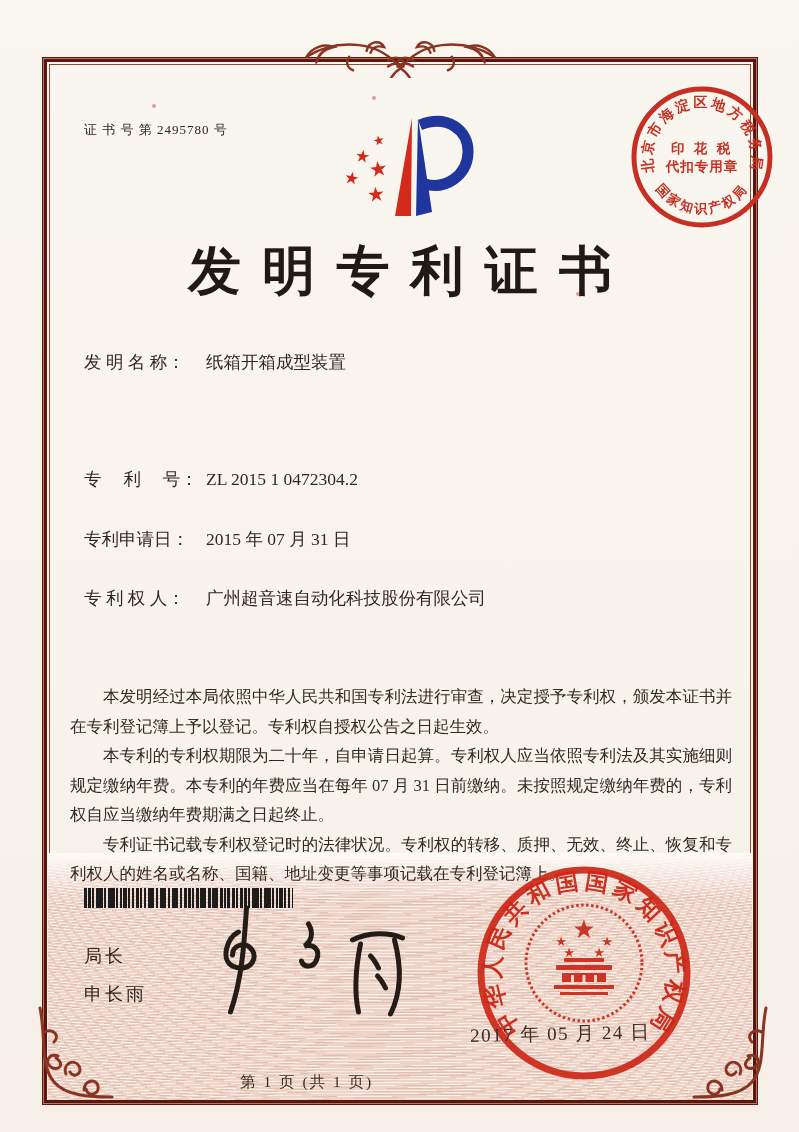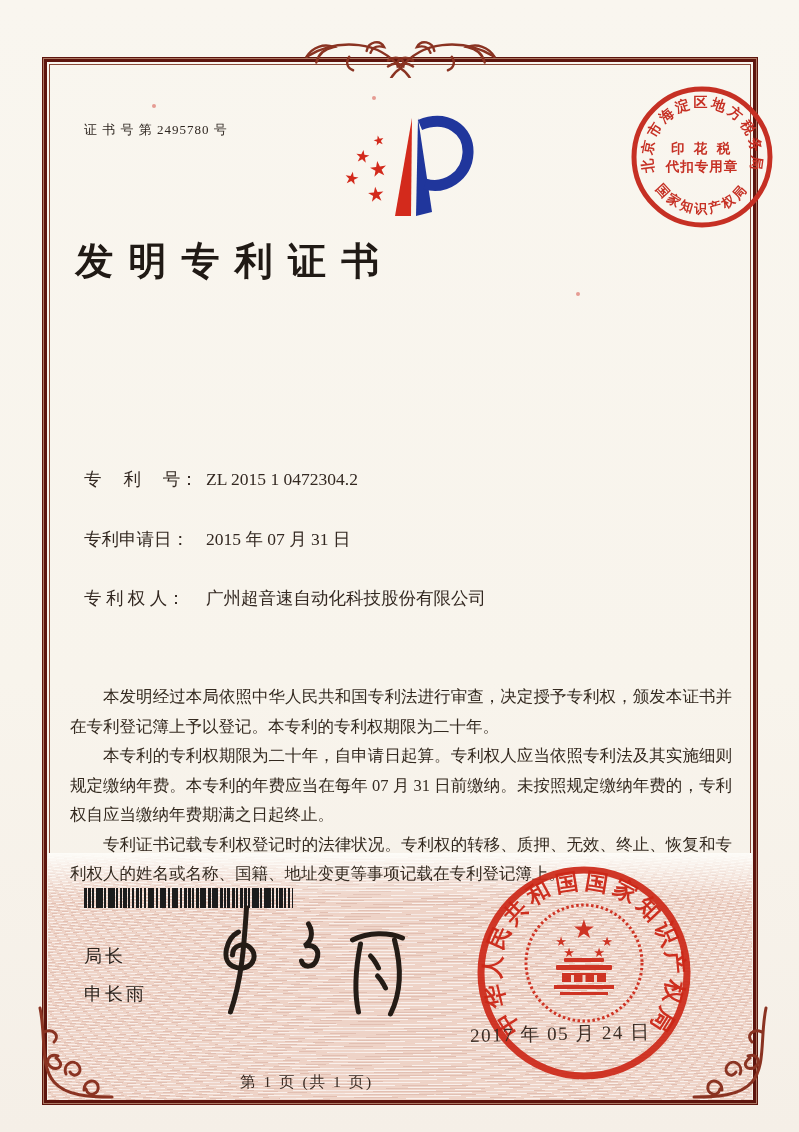--- a/index.html
+++ b/index.html
@@ -14,22 +14,22 @@
   
   .waves{position:absolute;left:48px;top:853px;width:704px;height:247px;
          background-color:#eed3c7;
          background-image:
            repeating-radial-gradient(1800px 760px at 45% -520px, rgba(255,255,255,.65) 0 1.5px, rgba(255,255,255,0) 1.5px 6.5px),
            repeating-radial-gradient(1800px 760px at 55% -490px, rgba(176,112,95,.20) 0 1.5px, rgba(176,112,95,0) 1.5px 7.5px);}
   .waves::before{content:'';position:absolute;inset:0;
          background:linear-gradient(180deg,#fdfcf8 0,rgba(253,252,248,0) 46px);}
   
   .certnum{position:absolute;left:84px;top:121px;font-size:13px;color:#2e2620;letter-spacing:1px;}
-  .title{position:absolute;left:60px;top:236px;width:680px;
-         font-size:38px;font-weight:bold;color:#201a15;letter-spacing:.40em;text-indent:.40em;}
+  .title{position:absolute;left:60px;top:236px;width:680px;text-align:center;
+         font-size:53px;font-weight:bold;color:#201a15;letter-spacing:.40em;text-indent:.40em;}
   .row{position:absolute;left:84px;font-size:17.5px;color:#332821;white-space:nowrap;}
   .row .lab{display:inline-block;min-width:122px;}
   .paras{position:absolute;left:70px;top:682px;width:662px;font-size:16.5px;line-height:29.5px;
          color:#33291f;text-align:justify;}
   .paras p{margin:0;text-indent:2em;}
   
   .logo{position:absolute;left:343px;top:112px;width:150px;height:114px;}
   .logo .st{position:absolute;color:#d32a1c;font-family:"DejaVu Sans",sans-serif;line-height:1;}
   
   .stamp{position:absolute;left:624px;top:79px;}
@@ -118,32 +118,35 @@
     </text>
     <text x="78" y="74" font-size="13.5" fill="#c63024" font-weight="bold" text-anchor="middle" letter-spacing="3">印 花 税</text>
     <text x="78" y="92" font-size="13.5" fill="#c63024" font-weight="bold" text-anchor="middle" letter-spacing="1">代扣专用章</text>
     <text font-size="13" fill="#c63024" font-weight="bold" letter-spacing="2.5">
       <textPath href="#tpBot" startOffset="50%" text-anchor="middle">国家知识产权局</textPath>
     </text>
   </svg>
 
   <div class="title">发明专利证书</div>
 
+  <div class="row" style="top:350px">
+    <span class="lab">发 明 名 称：</span><span>纸箱开箱成型装置</span>
+  </div>
   <div class="row" style="top:467px">
     <span class="lab">专　 利　 号：</span><span>ZL 2015 1 0472304.2</span>
   </div>
   <div class="row" style="top:527px">
     <span class="lab">专利申请日：</span><span>2015 年 07 月 31 日</span>
   </div>
   <div class="row" style="top:586px">
     <span class="lab">专 利 权 人：</span><span>广州超音速自动化科技股份有限公司</span>
   </div>
 
   <div class="paras">
-    <p>本发明经过本局依照中华人民共和国专利法进行审查，决定授予专利权，颁发本证书并在专利登记簿上予以登记。本专利的专利权期限为二十年。</p>
+    <p>本发明经过本局依照中华人民共和国专利法进行审查，决定授予专利权，颁发本证书并在专利登记簿上予以登记。专利权自授权公告之日起生效。</p>
     <p>本专利的专利权期限为二十年，自申请日起算。专利权人应当依照专利法及其实施细则规定缴纳年费。本专利的年费应当在每年 07 月 31 日前缴纳。未按照规定缴纳年费的，专利权自应当缴纳年费期满之日起终止。</p>
     <p>专利证书记载专利权登记时的法律状况。专利权的转移、质押、无效、终止、恢复和专利权人的姓名或名称、国籍、地址变更等事项记载在专利登记簿上。</p>
   </div>
 
   <div class="barcode"></div>
 
   <div class="dirtitle">局长</div>
   <div class="dirname">申长雨</div>
 
   <svg class="sig" width="225" height="120" viewBox="0 0 220 120">

